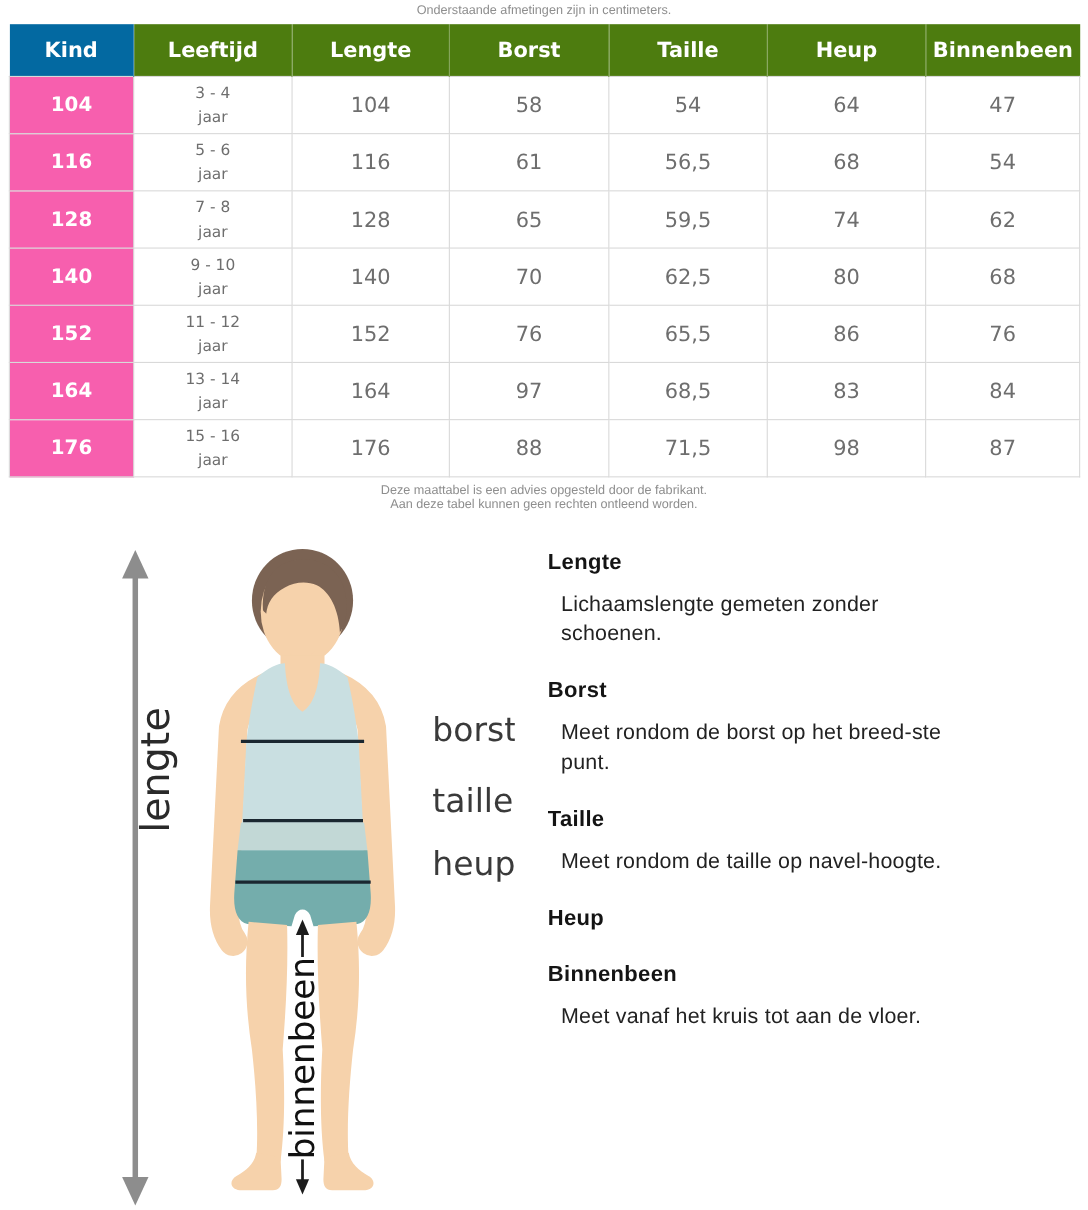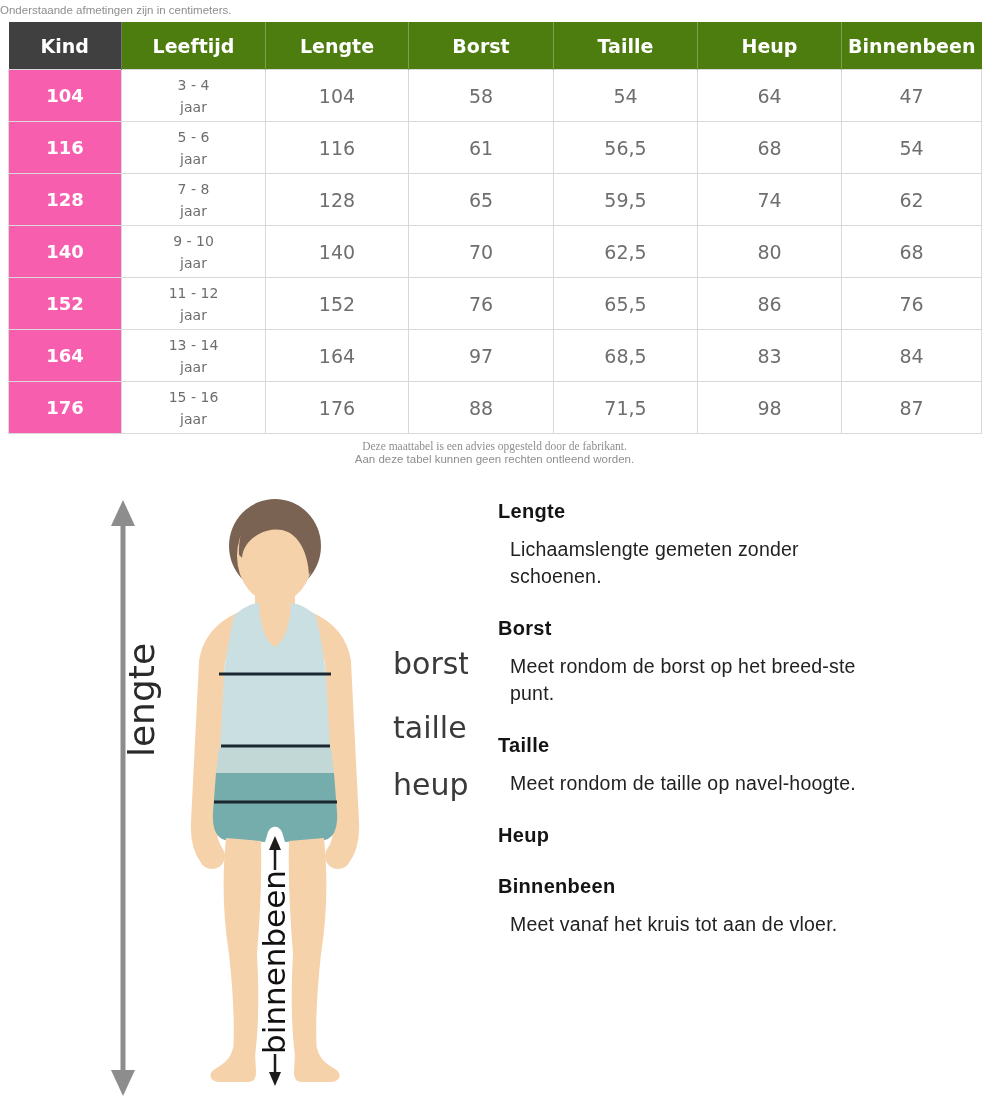--- a/index.html
+++ b/index.html
@@ -3,50 +3,50 @@
 <meta charset="utf-8">
 <style>
   html,body{margin:0;padding:0;}
   body{
     width:989px;height:1100px;background:#ffffff;
     font-family:"DejaVu Sans",sans-serif;
     -webkit-font-smoothing:antialiased;
     overflow:hidden;
   }
   .top-note{
-    margin:0;padding-top:4px;
+    margin:0;padding-top:4px;text-align:center;
     font-size:11.5px;color:#8e8e8e;
     font-family:"Liberation Sans",sans-serif;
   }
   table.size-table{
     border-collapse:collapse;table-layout:fixed;
     width:973px;margin:6px 8px 0 8px;
   }
   .size-table th{
     height:47px;padding:0;text-align:center;vertical-align:middle;
     color:#ffffff;font-size:19px;font-weight:bold;
     background:#4d7c0f;
     border-left:1px solid rgba(255,255,255,0.28);
   }
   .size-table th:first-child{border-left:none;}
-  .size-table th.th-kind{background:#404040;}
+  .size-table th.th-kind{background:#0369a1;}
   .size-table tbody td{
     height:51px;padding:0;text-align:center;vertical-align:middle;
     border:1px solid #d9d9d9;
     color:#6e6e6e;font-size:19px;background:#ffffff;
   }
   .size-table tbody td.td-kind{
     background:#f75fae;color:#ffffff;font-weight:bold;font-size:18px;
   }
   .size-table tbody td.td-age{font-size:14px;line-height:22px;margin-left:44px;}
   .footnote{
     margin:0;text-align:center;font-size:11.5px;line-height:13px;
     color:#8e8e8e;font-family:"Liberation Sans",sans-serif;
   }
-  .footnote.first{margin-top:6px;font-family:Liberation Serif, serif;}
+  .footnote.first{margin-top:6px;}
   .illustration{position:relative;width:989px;height:612px;margin-top:26px;}
   .illustration svg{position:absolute;left:88px;top:0;}
   .definitions{
     position:absolute;left:498px;top:6px;width:385px;
     font-family:"Liberation Sans",sans-serif;
   }
   .def-block{margin:0 0 25px 0;}
   .def-block h3{
     margin:0 0 4px 0;font-size:20px;line-height:26px;
     color:#141414;font-weight:bold;letter-spacing:0.3px;

